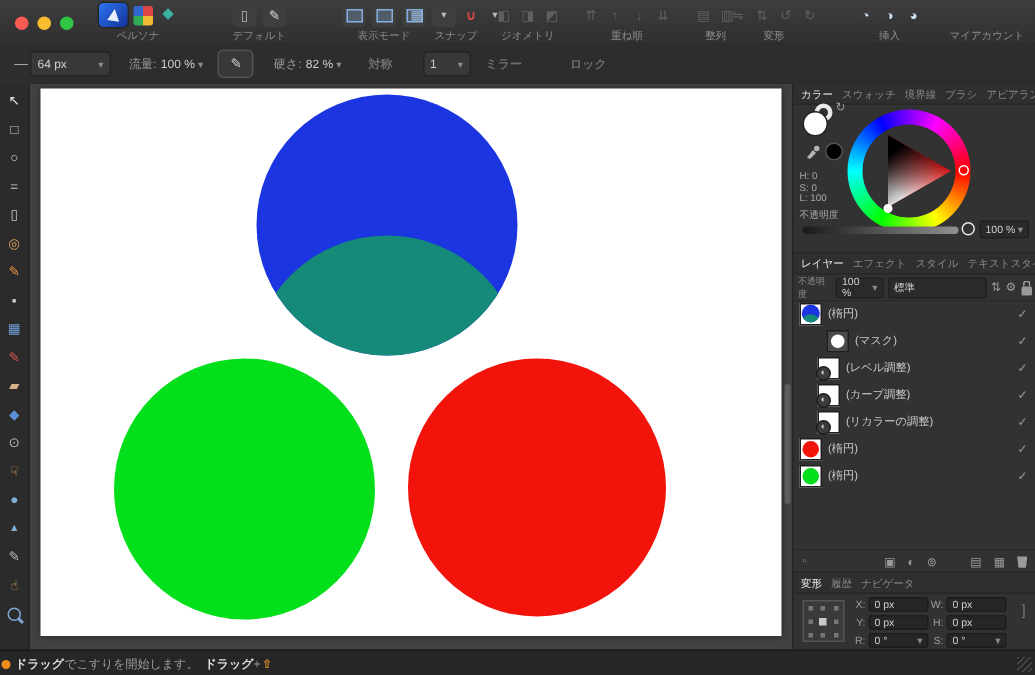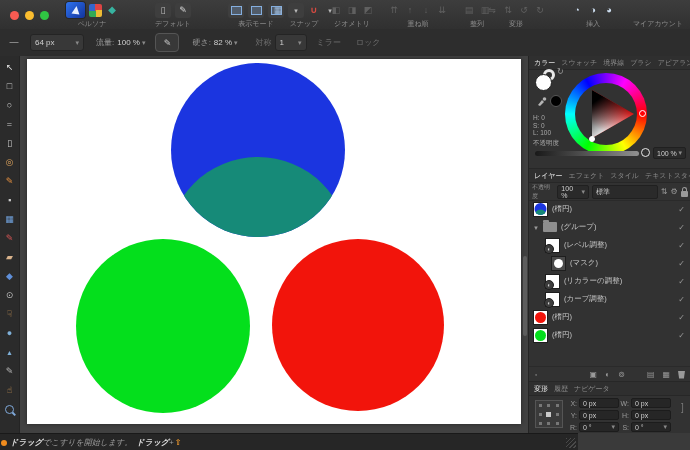--- a/index.html
+++ b/index.html
@@ -27,21 +27,21 @@
          background:conic-gradient(#d44 0 25%,#eb3 0 50%,#3a5 0 75%,#36c 0);}
   .devic{color:#37b3a0;font-size:10px;}
   .vmbox{width:9px;height:7px;border:1px solid #84aede;background:rgba(132,174,222,.28);}
   .person-ic{display:inline-block;}
   .person-ic .ph{width:5px;height:5px;border-radius:50%;background:#c3c3c3;margin:0 auto;}
   .person-ic .pb{width:10px;height:5px;border-radius:5px 5px 0 0;background:#c3c3c3;margin-top:1px;}
   
   .ctxbar{position:absolute;left:0;top:29px;width:690px;height:27px;background:#2d2d2d;
           border-bottom:1px solid #222;display:flex;align-items:center;font-size:8px;color:#b5b5b5;}
   .ctxbar .lbl{color:#9a9a9a;margin:0 3px;}
-  .ctxbar .dimlbl{color:#6e6e6e;margin:0 3px;}
+  .ctxbar .dimlbl{color:#6e6e6e;margin:0 20px;font-weight:bold;}
   .dropbox{display:inline-flex;align-items:center;gap:3px;background:#383838;border:1px solid #242424;
            border-radius:3px;height:15px;padding:0 4px;color:#cfcfcf;}
   .caret::before{content:"▾";font-size:7px;color:#8a8a8a;}
   .brushbtn{width:22px;height:17px;border:1px solid #555;border-radius:4px;background:#383838;
             display:inline-flex;align-items:center;justify-content:center;color:#cfcfcf;font-size:9px;margin:0 10px;}
   
   .toolrail{position:absolute;left:0;top:56px;width:20px;height:377px;background:#2b2b2b;
             border-right:1px solid #242424;display:flex;flex-direction:column;align-items:center;padding-top:4px;box-sizing:border-box;}
   .tool{width:16px;height:15px;margin-bottom:4px;display:flex;align-items:center;justify-content:center;
         font-size:9px;line-height:1;}
@@ -119,22 +119,22 @@
           display:grid;grid-template-columns:repeat(3,1fr);}
   .anchor i{width:3px;height:3px;background:#777;margin:auto;}
   .anchor i.c{background:#c9c9c9;width:5px;height:5px;}
   .tf-grid{position:absolute;left:38px;top:16px;}
   .tf-row{display:flex;align-items:center;margin-bottom:2px;}
   .tf-lbl{width:10px;text-align:right;color:#9a9a9a;font-size:7px;margin-right:2px;}
   .tf-box{width:40px;height:10px;background:#262626;border:1px solid #1c1c1c;border-radius:2px;
           color:#cfcfcf;font-size:7px;display:flex;align-items:center;padding:0 3px;box-sizing:border-box;justify-content:space-between;}
   .linkbr{position:absolute;left:152px;top:20px;color:#777;font-size:10px;}
   
-  .statusbar{position:absolute;left:0;top:433px;width:578px;height:17px;background:#262626;
-             border-top:1px solid #191919;display:flex;align-items:center;font-size:8px;color:#9e9e9e;padding-left:10px;box-sizing:border-box;font-style:italic;}
+  .statusbar{position:absolute;left:0;top:433px;width:690px;height:17px;background:#262626;
+             border-top:1px solid #191919;display:flex;align-items:center;font-size:8px;color:#9e9e9e;padding-left:10px;box-sizing:border-box;}
   .statusbar b{color:#dedede;}
   .shift{color:#f09a2e;font-weight:bold;margin:0 1px;}
   .note-dot{position:absolute;left:1px;top:6px;width:6px;height:6px;border-radius:50%;background:#f08c1e;}
   .grip{position:absolute;right:2px;top:4px;width:10px;height:10px;
         background:repeating-linear-gradient(135deg,#4a4a4a 0 1px,transparent 1px 3px);}
 </style>
 </head>
 <body>
 
 <div id="app">
@@ -239,21 +239,21 @@
     <div class="tgroup" style="left:658px">
       <div class="ticons">
         <span class="person-ic"><span class="ph"></span><span class="pb"></span></span>
       </div>
       <div class="tlabel">マイアカウント</div>
     </div>
   </div>
 
   <div class="ctxbar">
     <span class="ticon" style="margin-left:8px;color:#b5b5b5">—</span>
-    <span class="dropbox" style="margin-left:10px;width:44px;justify-content:space-between">
+    <span class="dropbox" style="margin-left:0;width:44px;justify-content:space-between">
       <span>64 px</span>
         <span class="caret"></span>
     </span>
     <span class="lbl" style="margin-left:12px">流量:</span>
     <span style="color:#cfcfcf">100 %</span>
     <span class="caret" style="margin-left:2px"></span>
     <span class="brushbtn">✎</span>
     <span class="lbl">硬さ:</span>
     <span style="color:#cfcfcf">82 %</span>
     <span class="caret" style="margin-left:2px"></span>
@@ -400,51 +400,45 @@
               <circle cx="6.5" cy="6" r="6" fill="#1b35e0"></circle>
               <g clip-path="url(#thclip)">
                   <circle cx="6.5" cy="13" r="6.5" fill="#168a78"></circle>
                 </g>
             </svg>
           </span>
           <span class="nm">(楕円)</span>
           <span class="check"></span>
         </div>
         <div class="lrow">
-          <span class="disc"></span>
-          <span class="folder"></span>
-          <span class="nm">(グループ)</span>
+          <span class="th dark ind2">
+              <span class="dot" style="width:9px;height:9px;background:#fff"></span>
+            </span>
+          <span class="nm">(マスク)</span>
           <span class="check"></span>
         </div>
         <div class="lrow">
           <span class="th ind1">
               <span class="badge">◐</span>
             </span>
           <span class="nm">(レベル調整)</span>
           <span class="check"></span>
         </div>
         <div class="lrow">
-          <span class="th dark ind2">
-              <span class="dot" style="width:9px;height:9px;background:#fff"></span>
-            </span>
-          <span class="nm">(マスク)</span>
-          <span class="check"></span>
-        </div>
-        <div class="lrow">
           <span class="th ind1">
               <span class="badge">◐</span>
             </span>
-          <span class="nm">(リカラーの調整)</span>
+          <span class="nm">(カーブ調整)</span>
           <span class="check"></span>
         </div>
         <div class="lrow">
           <span class="th ind1">
               <span class="badge">◐</span>
             </span>
-          <span class="nm">(カーブ調整)</span>
+          <span class="nm">(リカラーの調整)</span>
           <span class="check"></span>
         </div>
         <div class="lrow">
           <span class="th">
               <span class="dot" style="background:#f2140b"></span>
             </span>
           <span class="nm">(楕円)</span>
           <span class="check"></span>
         </div>
         <div class="lrow">

